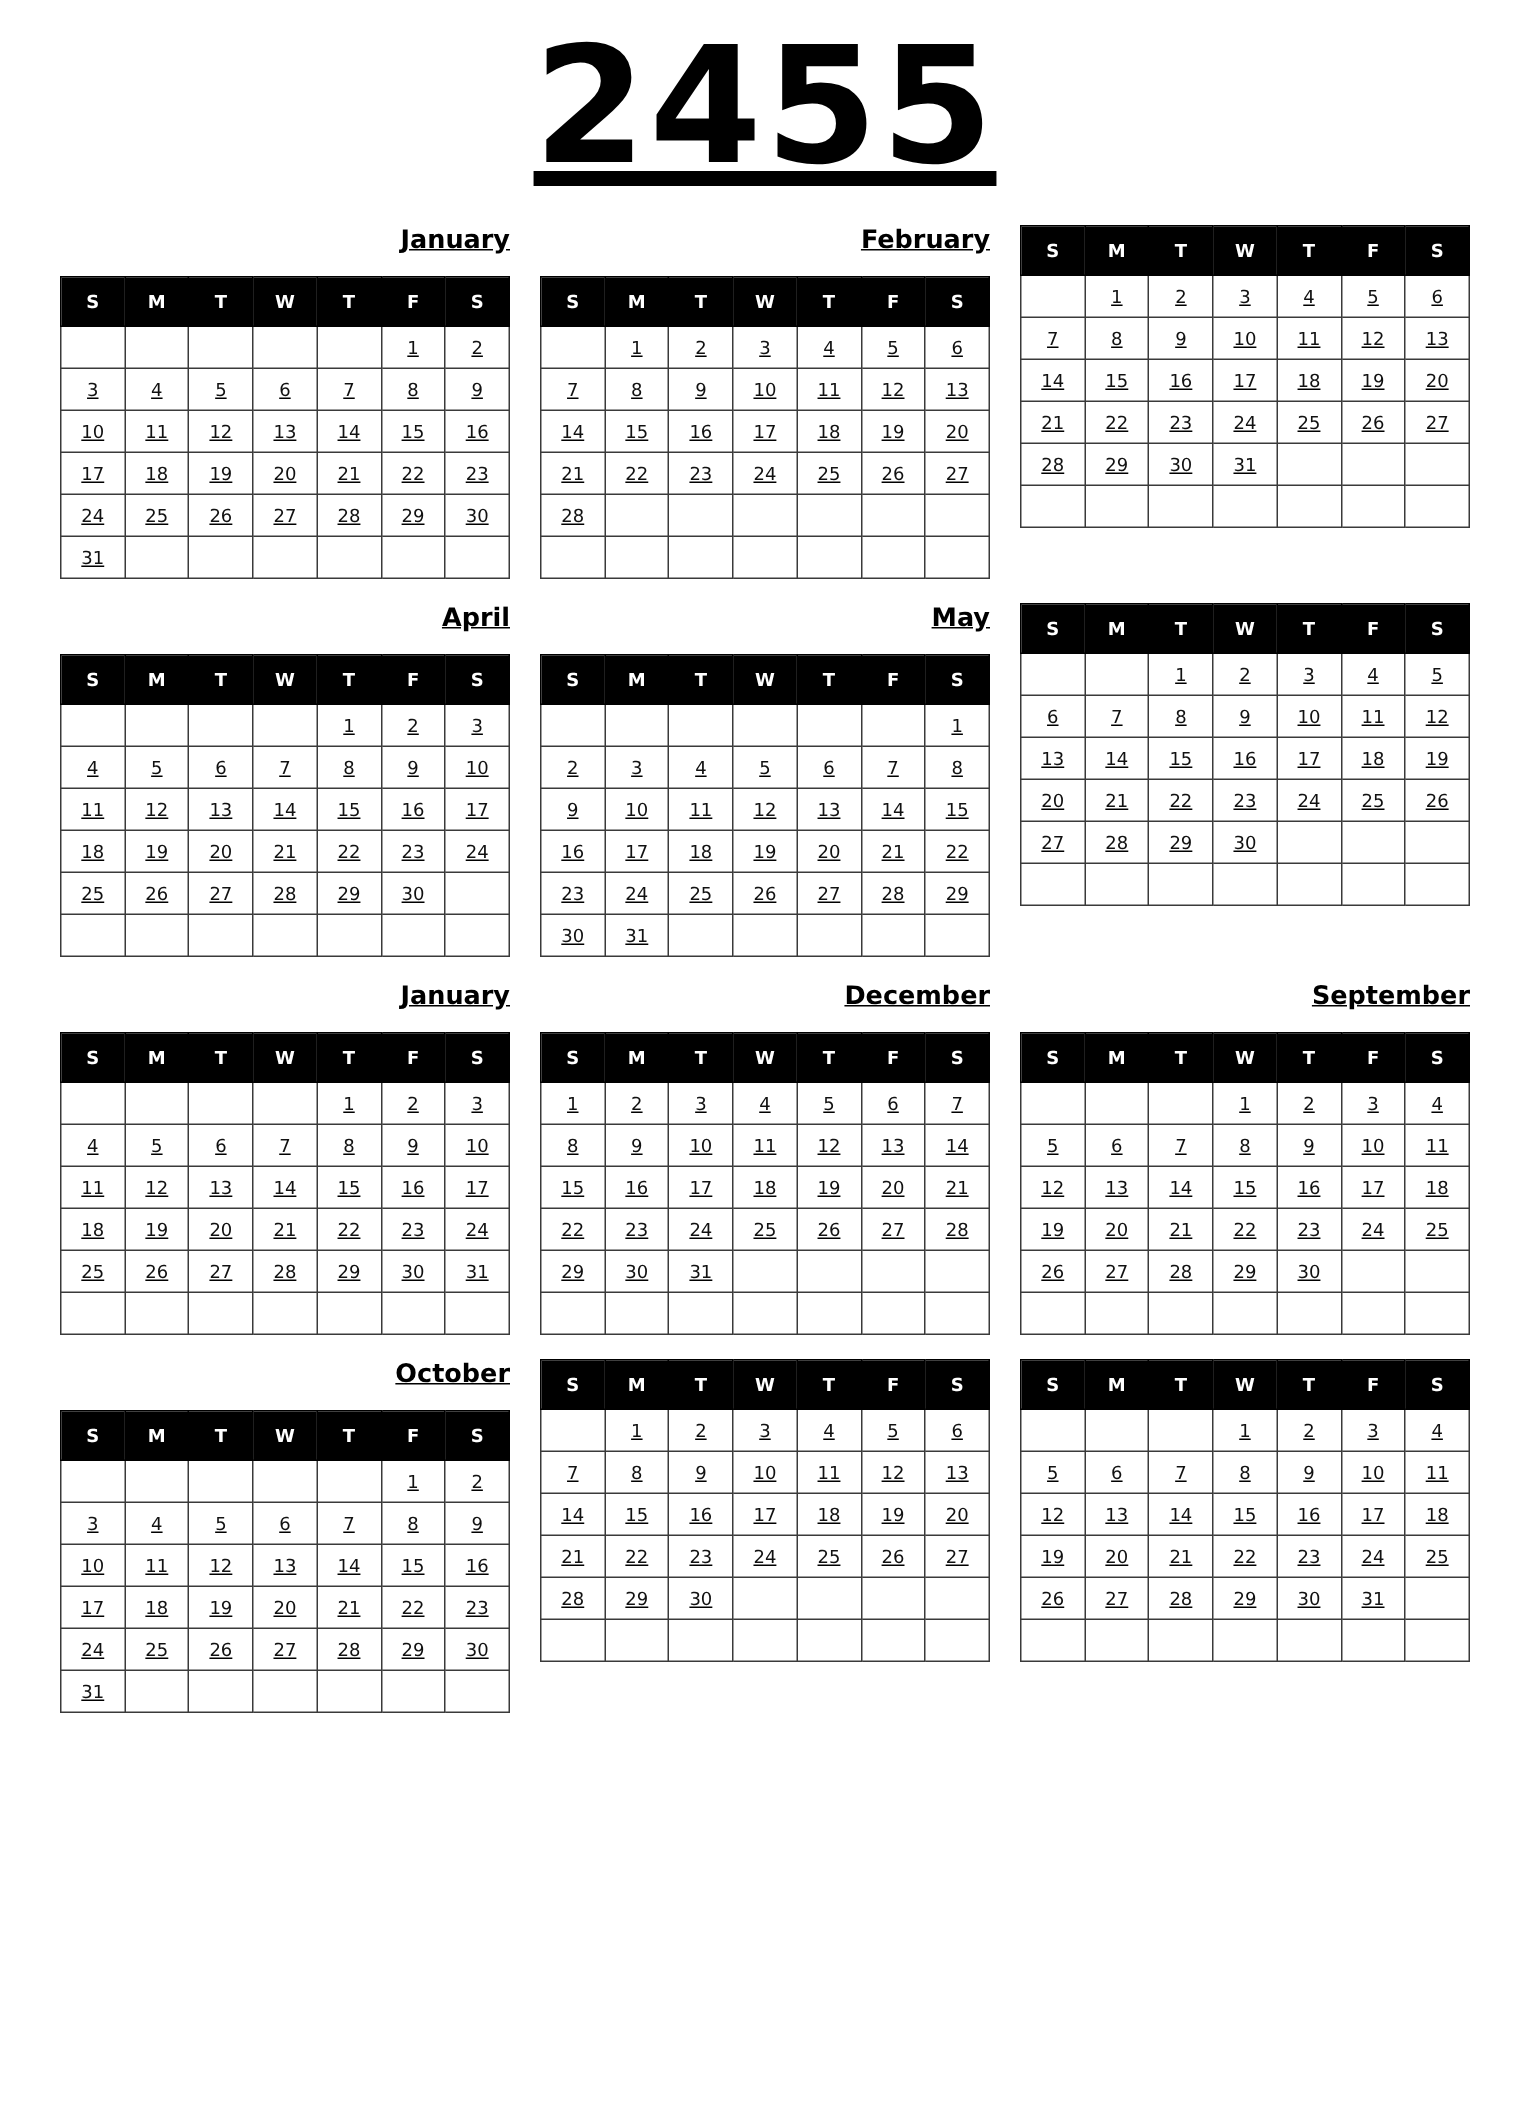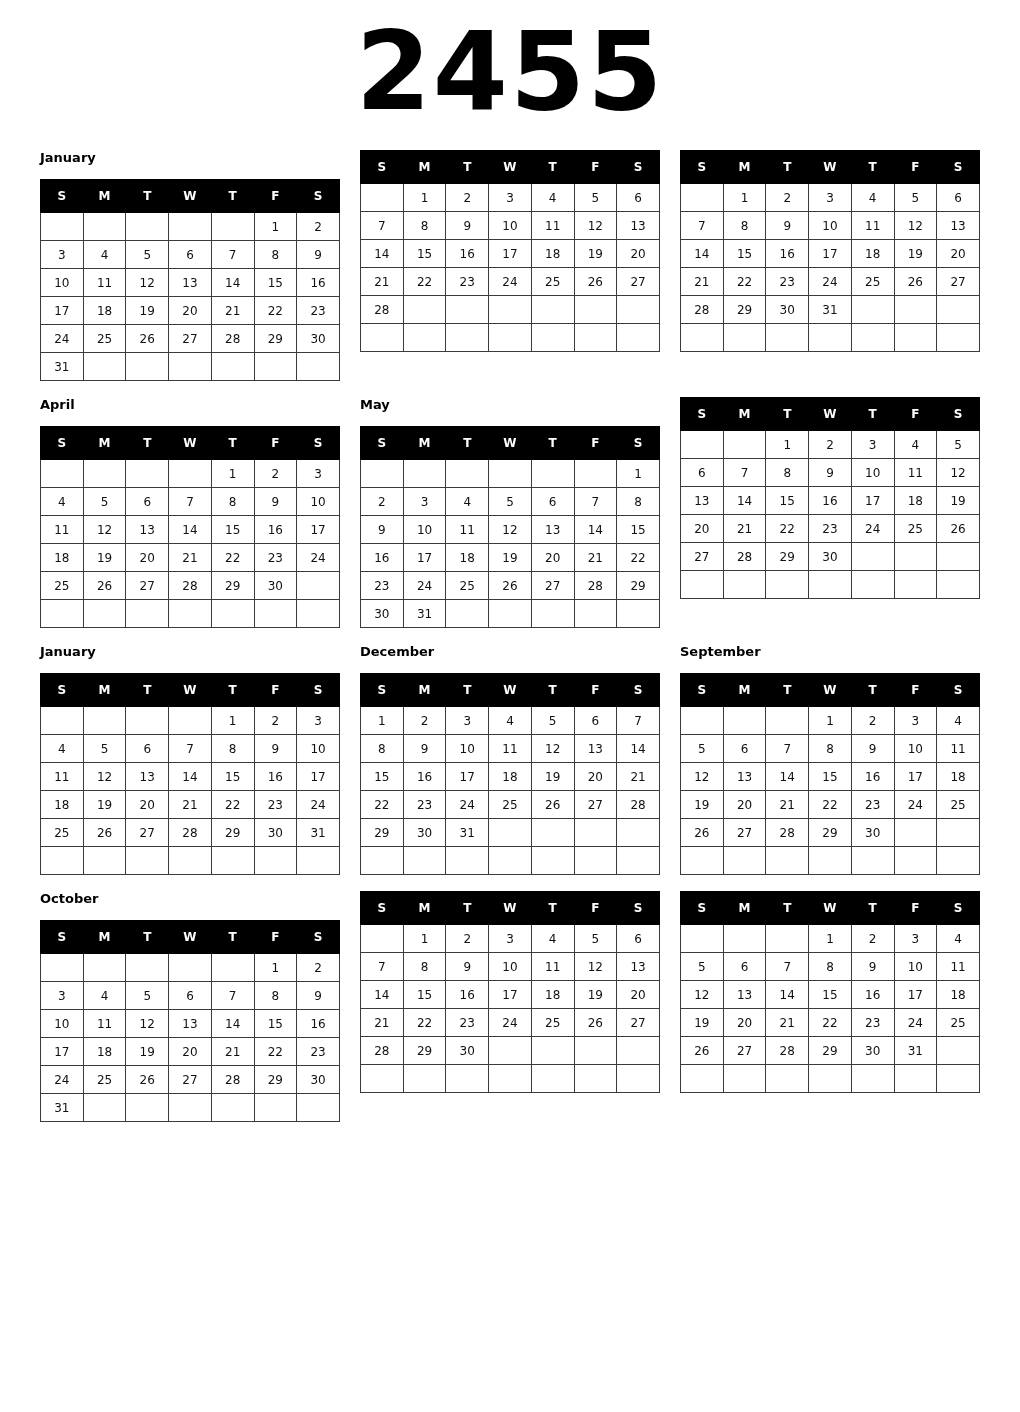--- a/index.html
+++ b/index.html
@@ -12,20 +12,21 @@
     height: 1412px;
     font-family: "DejaVu Sans", sans-serif;
     color: #000000;
     overflow: hidden;
   }
   .page {
     position: relative;
     width: 1020px;
     height: 1003px;
     box-sizing: border-box;
+    text-decoration: underline;
   }
   .year-title {
     text-align: center;
     font-size: 108px;
     font-weight: 700;
     letter-spacing: 2px;
     line-height: 1;
     padding-top: 18px;
     margin: 0;
     color: #000;
@@ -39,22 +40,22 @@
     row-gap: 0px;
     padding-top: 24px;
   }
   .month {
     width: 320px;
     box-sizing: border-box;
     padding: 0 10px;
     margin-bottom: 16px;
   }
   .month-name {
-    text-align: left;
-    font-size: 13px;
+    text-align: right;
+    font-size: 17px;
     font-weight: 700;
     margin: 0 0 14px 0;
     color: #000;
   }
   table.cal {
     border-collapse: collapse;
     width: 300px;
     table-layout: fixed;
   }
   table.cal th {
@@ -156,20 +157,21 @@
               <td class="empty"></td>
               <td class="empty"></td>
               <td class="empty"></td>
               <td class="empty"></td>
               <td class="empty"></td>
             </tr>
           </tbody>
         </table>
       </div>
       <div class="month">
+        <div class="month-name">February</div>
         <table class="cal">
           <thead>
             <tr>
               <th>S</th>
               <th>M</th>
               <th>T</th>
               <th>W</th>
               <th>T</th>
               <th>F</th>
               <th>S</th>

